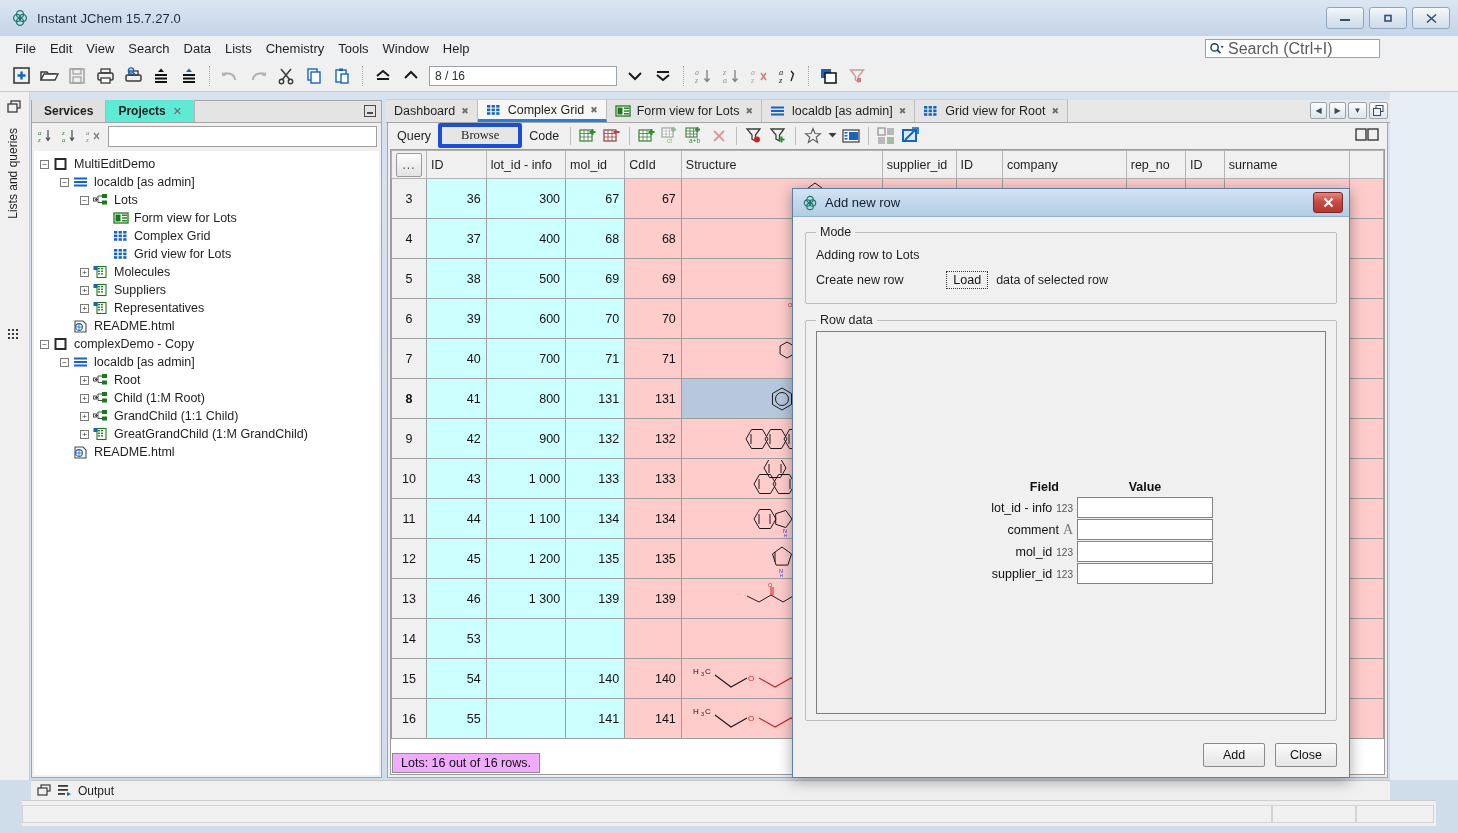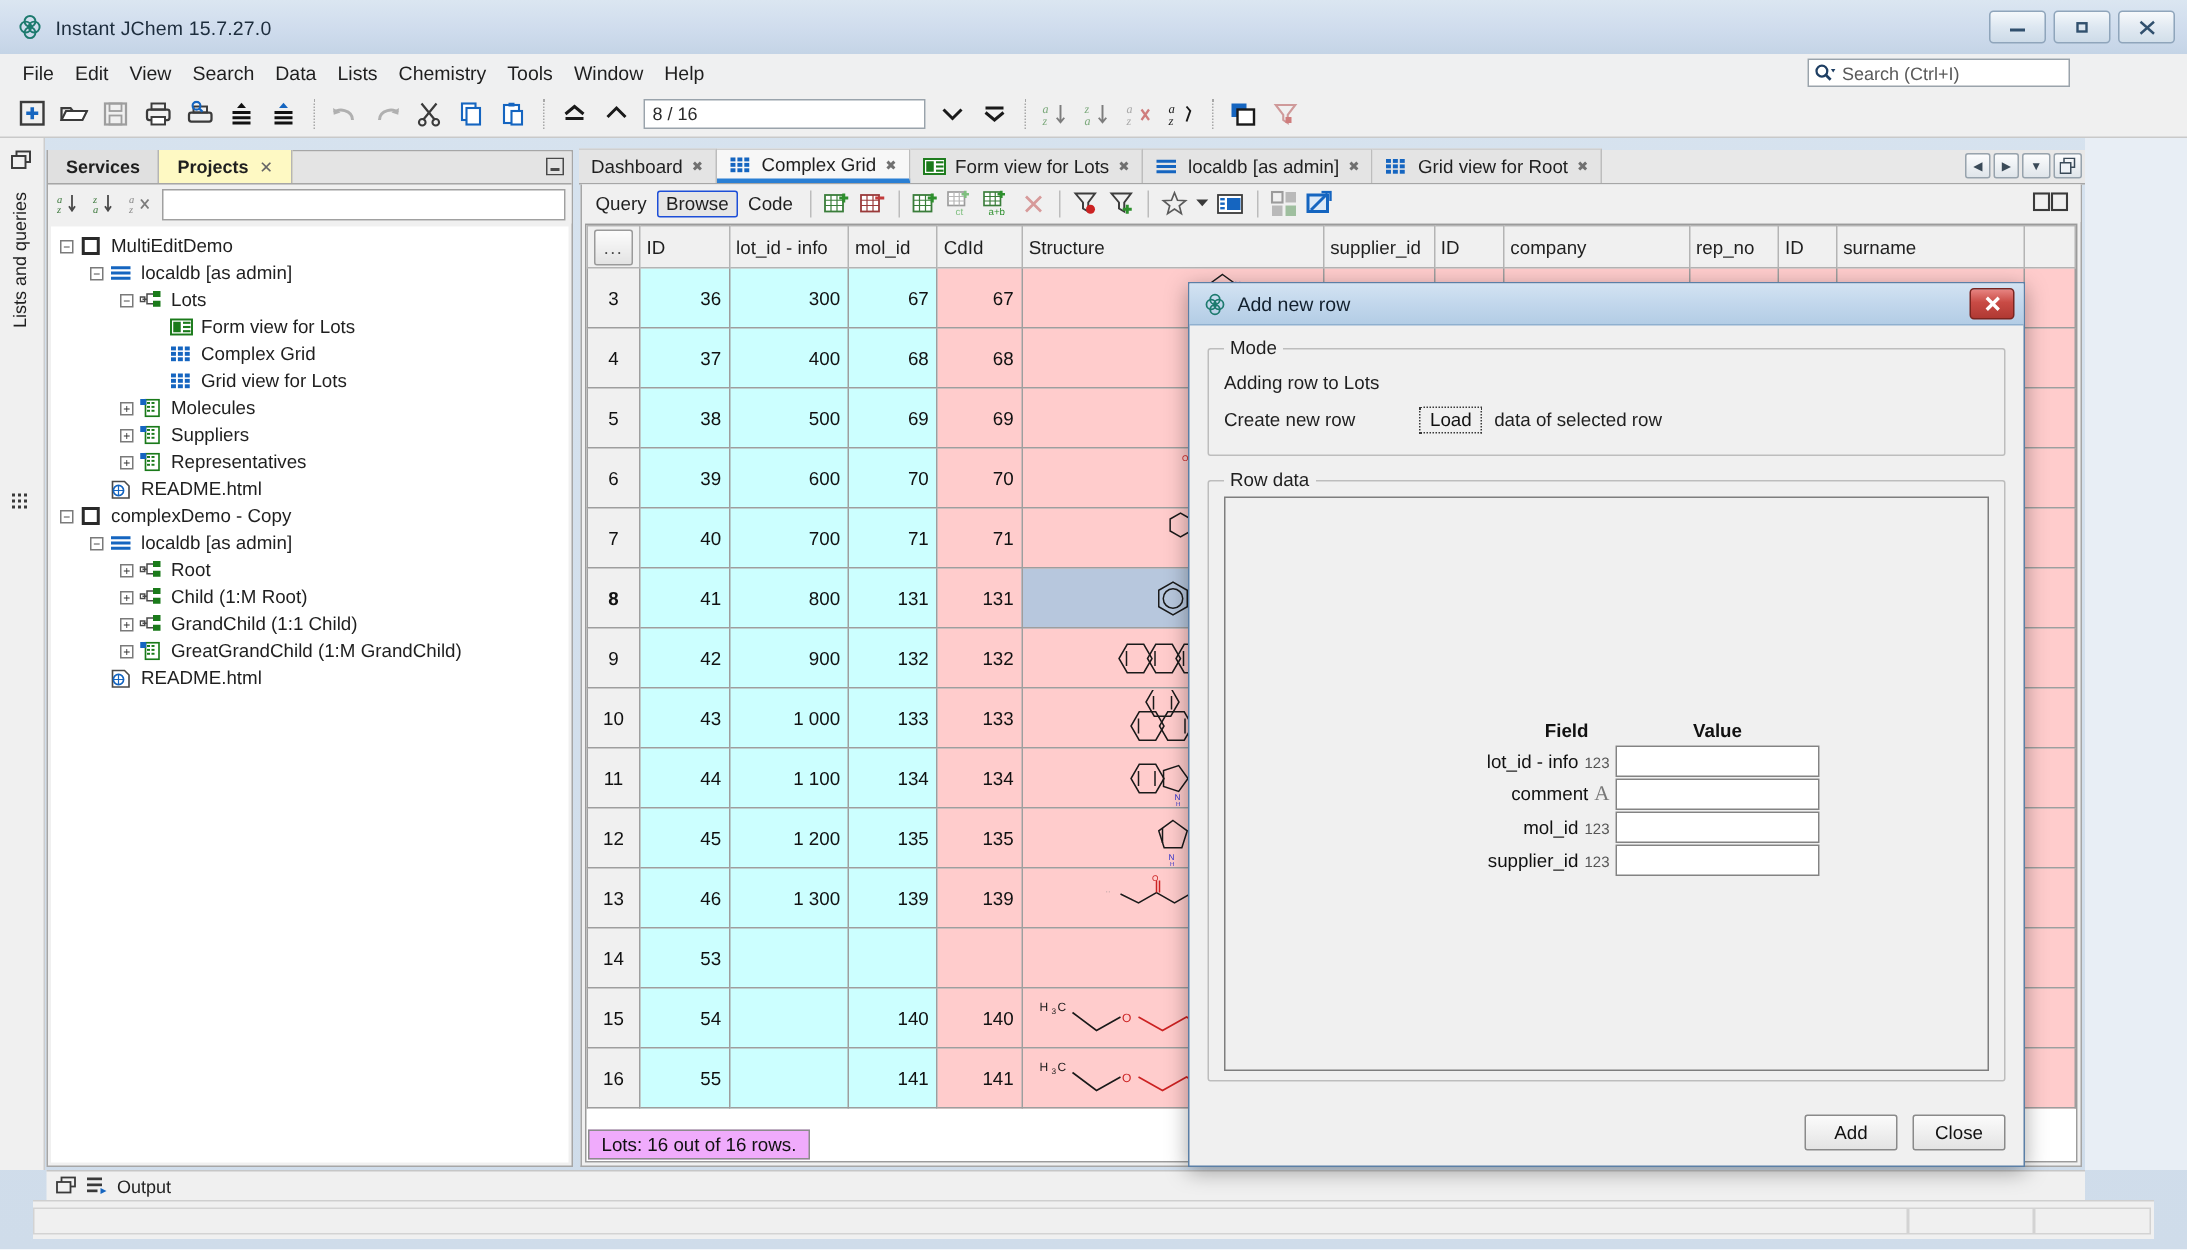--- a/index.html
+++ b/index.html
@@ -46,21 +46,21 @@
   .menubar .mi {
     padding: 2px 7px; font-size: 13px; color: #1f1f1f; cursor: default;
   }
   .searchbox {
     position: absolute; right: 78px; top: 3px;
     width: 175px; height: 19px;
     background: #ffffff; border: 1px solid #9aa3ab;
     display: flex; align-items: center; padding-left: 3px;
   }
   .searchbox .mag { width: 15px; height: 14px; position: relative; margin-right: 4px; }
-  .searchbox .sp { font-size: 12px; color: #5a5a5a; }
+  .searchbox .sp { font-size: 16px; color: #5a5a5a; }
 
   
   .toolbar {
     position: absolute; left: 0; top: 60px; width: 1458px; height: 32px;
     background: #f0f0f0; border-bottom: 1px solid #c9c9c9;
     display: flex; align-items: center; padding-left: 8px; gap: 2px;
   }
   .tbtn {
     width: 26px; height: 24px; display: flex; align-items: center; justify-content: center;
     position: relative;
@@ -92,21 +92,21 @@
   }
   .ptabs {
     position: relative; height: 22px; background: #e4e4e4;
     border-bottom: 1px solid #a6a6a6; display: flex; align-items: flex-end;
   }
   .ptab {
     height: 22px; padding: 0 12px; display: flex; align-items: center;
     font-size: 12px; font-weight: bold; color: #1f1f1f;
     background: #e0e0e0; border-right: 1px solid #b5b5b5;
   }
-  .ptab.active { background: #fef9c3; }
+  .ptab.active { background: #5eead4; }
   .ptab .x { margin-left: 7px; font-size: 11px; color: #666; font-weight: normal; }
   .ptabs .minbtn { position: absolute; right: 5px; top: 4px; font-size: 12px; color: #333; }
   .pfilter {
     height: 26px; display: flex; align-items: center; gap: 4px;
     padding: 0 4px; background: #f0f0f0;
   }
   .pfilter .fi { width: 20px; height: 18px; display: flex; align-items: center; justify-content: center; }
   .pfilter .fbox { flex: 1; height: 21px; background: #fff; border: 1px solid #a0a0a0; }
   .ptree {
     position: absolute; left: 2px; top: 50px; right: 2px; bottom: 2px;
@@ -148,21 +148,21 @@
   .gridpanel {
     position: absolute; left: 1px; top: 23px; right: 2px; bottom: 0;
     background: #f0f0f0; border: 1px solid #a6a6a6; border-top: none;
   }
   .gtoolbar {
     height: 25px; display: flex; align-items: center; gap: 2px; padding-left: 4px;
     background: #f0f0f0; position: relative;
   }
   .gtoolbar .txtbtn { font-size: 12.5px; padding: 1px 5px; color: #1f1f1f; }
   .gtoolbar .txtbtn.sel {
-    border: 1px solid #1d4ed8; background: #e6e6e6; border-radius: 2px; padding: 1px 5px;
+    border: 4px solid #1d4ed8; background: #e6e6e6; border-radius: 2px; padding: 1px 19px; font-family: Liberation Serif, serif;
   }
   .gsep { width: 1px; height: 18px; border-left: 1px solid #bcbcbc; margin: 0 4px; }
   .gi { width: 22px; height: 20px; display: flex; align-items: center; justify-content: center; position: relative; }
   .gtoolbar .rightico { position: absolute; right: 8px; top: 3px; }
 
   
   .gridwrap {
     position: absolute; left: 2px; top: 26px; right: 2px; bottom: 2px;
     background: #ffffff; border: 1px solid #9b9b9b; overflow: hidden;
   }

